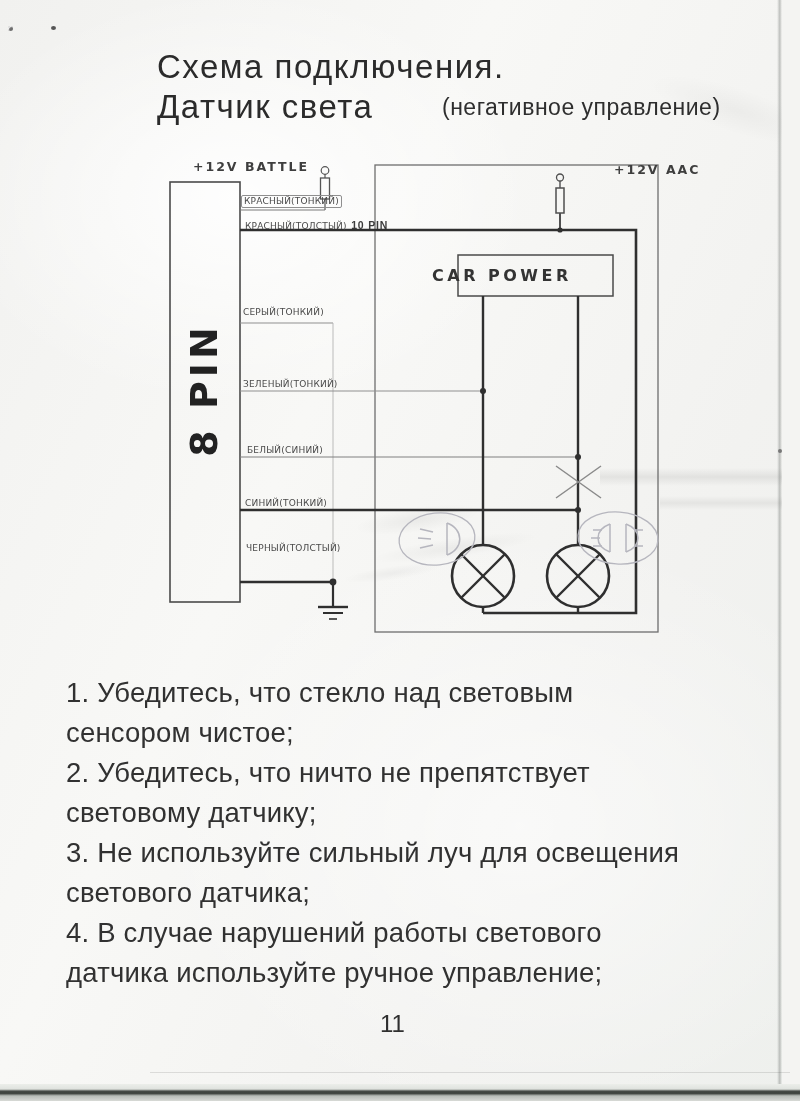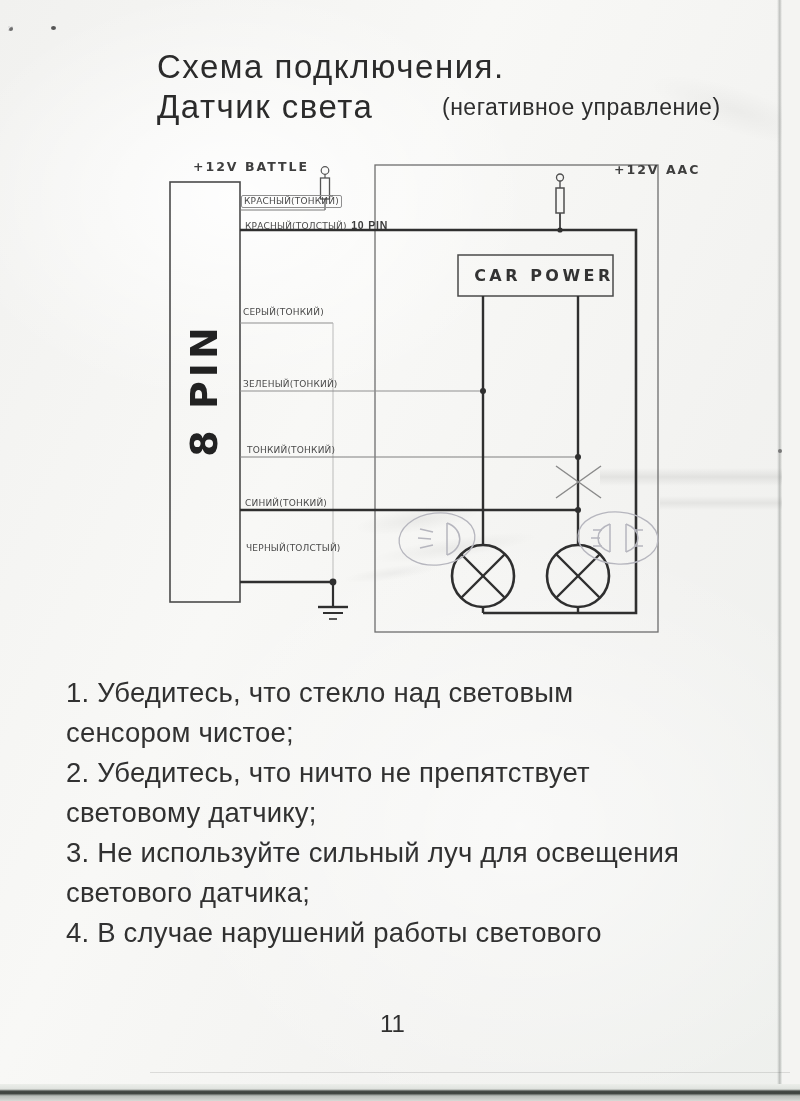--- a/index.html
+++ b/index.html
@@ -47,21 +47,21 @@
   
   .abs{position:absolute;white-space:nowrap;}
   .title-line{font-size:33px;color:#2b2b2b;letter-spacing:1.5px;}
   #title-note{font-size:23px;color:#2e2e2e;letter-spacing:.5px;}
 
   .supply-label{font-size:12.5px;font-weight:bold;color:#3e3e3e;letter-spacing:2px;
     font-family:"DejaVu Sans", sans-serif;}
   .wire-label{font-size:9px;color:#4a4a4a;letter-spacing:.2px;font-family:"DejaVu Sans", sans-serif;}
   .wire-label.boxed{border:1px solid #8f8f8f;border-radius:2px;padding:0 2px;line-height:11px;}
   #pin10-suffix{font-size:10.5px;font-weight:bold;color:#3c3c3c;letter-spacing:.8px;}
-  #car-power-label{left:458px;top:255px;width:172px;height:41px;line-height:41px;text-align:center;
+  #car-power-label{left:432px;top:255px;width:172px;height:41px;line-height:41px;text-align:left;
     font-size:16px;letter-spacing:3.5px;color:#333;font-weight:bold;font-family:"DejaVu Sans", sans-serif;}
   #connector-8pin-label{left:204px;top:390px;transform:translate(-50%,-50%) rotate(-90deg);
     font-size:38px;letter-spacing:4px;color:#222;font-weight:600;font-family:"DejaVu Sans", sans-serif;}
 
   .warn-line{font-size:27.5px;color:#313131;letter-spacing:.2px;}
   #warn-heading{font-size:29px;font-weight:bold;color:#1f1f1f;letter-spacing:.5px;}
 
   #footer-page{font-size:24px;color:#2f2f2f;}
   #footer-site{font-size:21.5px;color:#3a3a3a;letter-spacing:1.8px;}
 
@@ -192,30 +192,31 @@
 
   <div class="abs wire-label boxed" style="left:241px;top:195px;">КРАСНЫЙ(ТОНКИЙ)</div>
 
   <div class="abs" style="left:245px;top:215px;">
     <span class="wire-label">КРАСНЫЙ(ТОЛСТЫЙ)</span>
     <span id="pin10-suffix">10 PIN</span>
   </div>
 
   <div class="abs wire-label" style="left:243px;top:307px;">СЕРЫЙ(ТОНКИЙ)</div>
   <div class="abs wire-label" style="left:243px;top:379px;">ЗЕЛЕНЫЙ(ТОНКИЙ)</div>
-  <div class="abs wire-label" style="left:247px;top:445px;">ТОНКИЙ(ТОНКИЙ)</div>
+  <div class="abs wire-label" style="left:247px;top:445px;">БЕЛЫЙ(СИНИЙ)</div>
   <div class="abs wire-label" style="left:245px;top:498px;">СИНИЙ(ТОНКИЙ)</div>
   <div class="abs wire-label" style="left:246px;top:543px;">ЧЕРНЫЙ(ТОЛСТЫЙ)</div>
 
   <div class="abs" id="car-power-label">CAR POWER</div>
   <div class="abs" id="connector-8pin-label">8 PIN</div>
 
   <div class="abs warn-line" style="left:66px;top:677px;">1. Убедитесь, что стекло над световым</div>
   <div class="abs warn-line" style="left:66px;top:717px;">сенсором чистое;</div>
   <div class="abs warn-line" style="left:66px;top:757px;">2. Убедитесь, что ничто не препятствует</div>
   <div class="abs warn-line" style="left:66px;top:797px;text-align:center;">световому датчику;</div>
   <div class="abs warn-line" style="left:66px;top:837px;">3. Не используйте сильный луч для освещения</div>
   <div class="abs warn-line" style="left:66px;top:877px;">светового датчика;</div>
   <div class="abs warn-line" style="left:66px;top:917px;">4. В случае нарушений работы светового</div>
+  <div class="abs warn-line" style="left:66px;top:957px;">датчика используйте ручное управление;</div>
 
   <div class="abs" id="footer-page" style="left:380px;top:1010px;">11</div>
 
 </div>
 
 </body></html>

